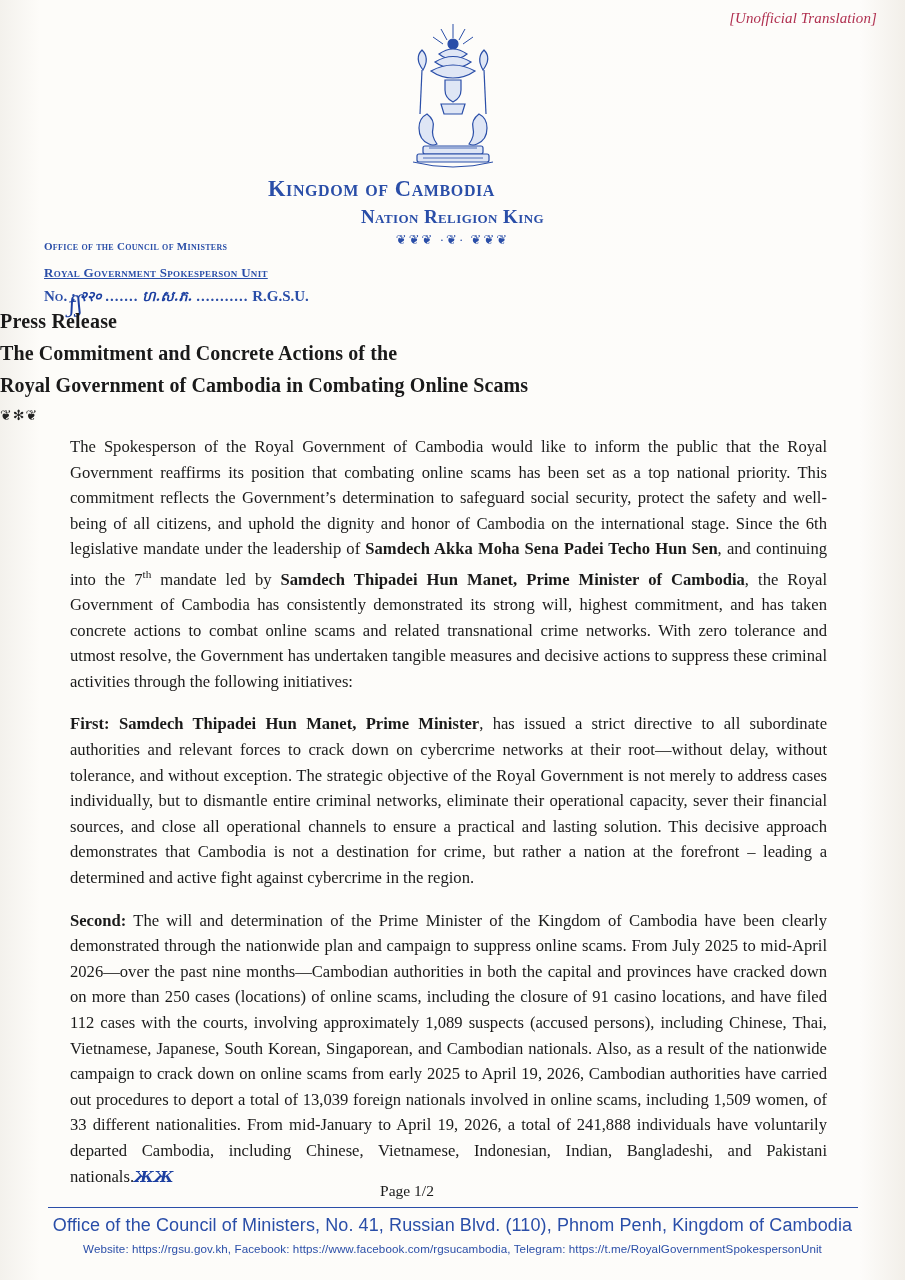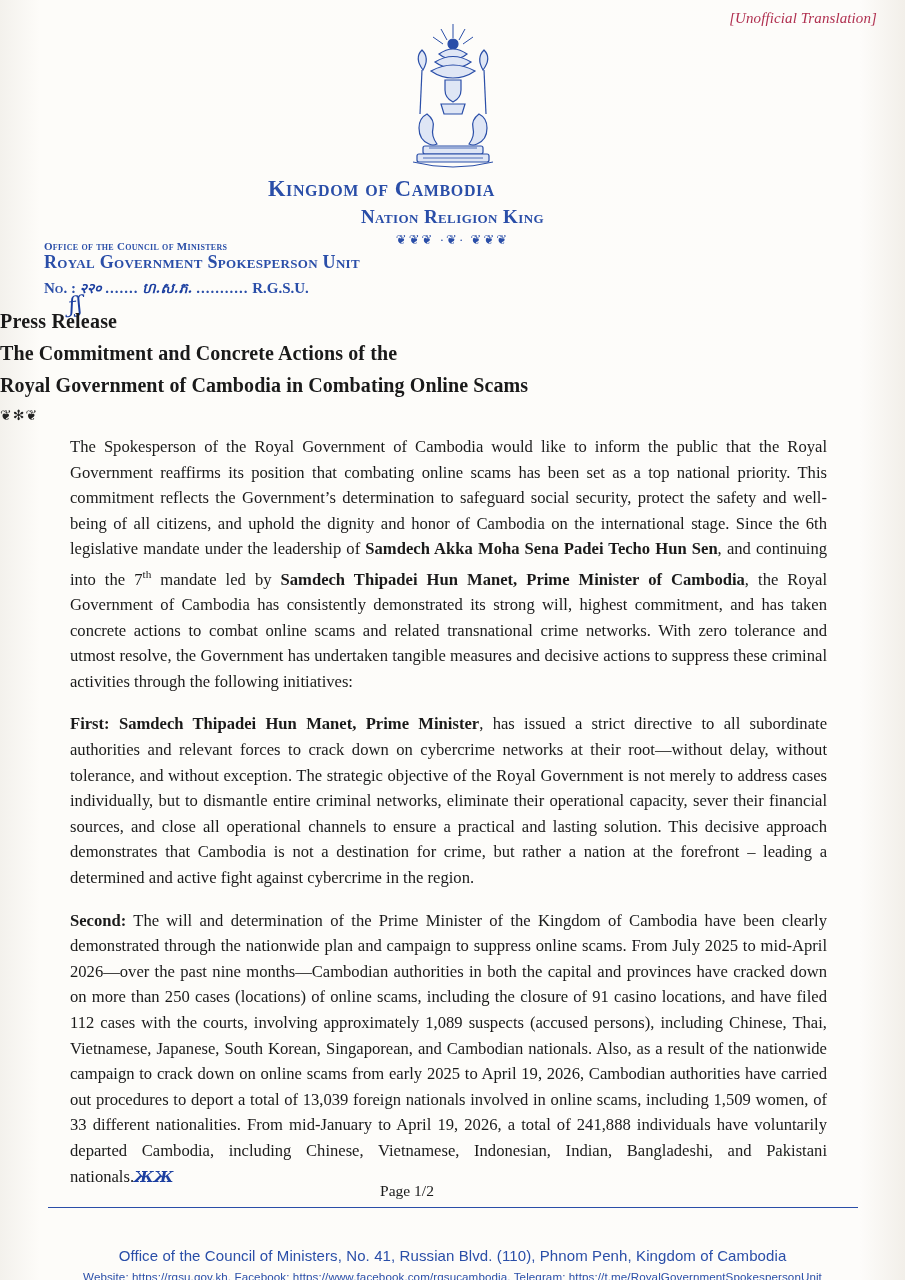--- a/index.html
+++ b/index.html
@@ -95,25 +95,26 @@
     color: #2a4ea8;
     font-family: "Liberation Serif", serif;
   }
   .office-line1 {
     font-size: 11px;
     font-weight: bold;
     font-variant: small-caps;
     letter-spacing: 0.3px;
   }
   .office-line2 {
-    font-size: 18px;
+    font-size: 13px;
     font-weight: bold;
     font-variant: small-caps;
     letter-spacing: 0.3px;
-    margin-top: 0;
+    margin-top: 13px;
+    text-decoration: underline;
   }
   .office-no {
     font-size: 15px;
     font-weight: bold;
     font-variant: small-caps;
     margin-top: 5px;
     white-space: nowrap;
   }
   .dots {
     letter-spacing: 1px;
@@ -213,23 +214,22 @@
   .footer {
     position: absolute;
     top: 1215px;
     left: 0;
     width: 905px;
     text-align: center;
     color: #2a4ea8;
     font-family: "Liberation Sans", sans-serif;
   }
   .footer-addr {
-    font-size: 15px;
+    font-size: 18px;
     letter-spacing: 0.1px;
-    margin-top: 32px;
   }
   .footer-links {
     font-size: 11.6px;
     margin-top: 6px;
     letter-spacing: 0.1px;
   }
 </style>
 </head>
 <body>
 

